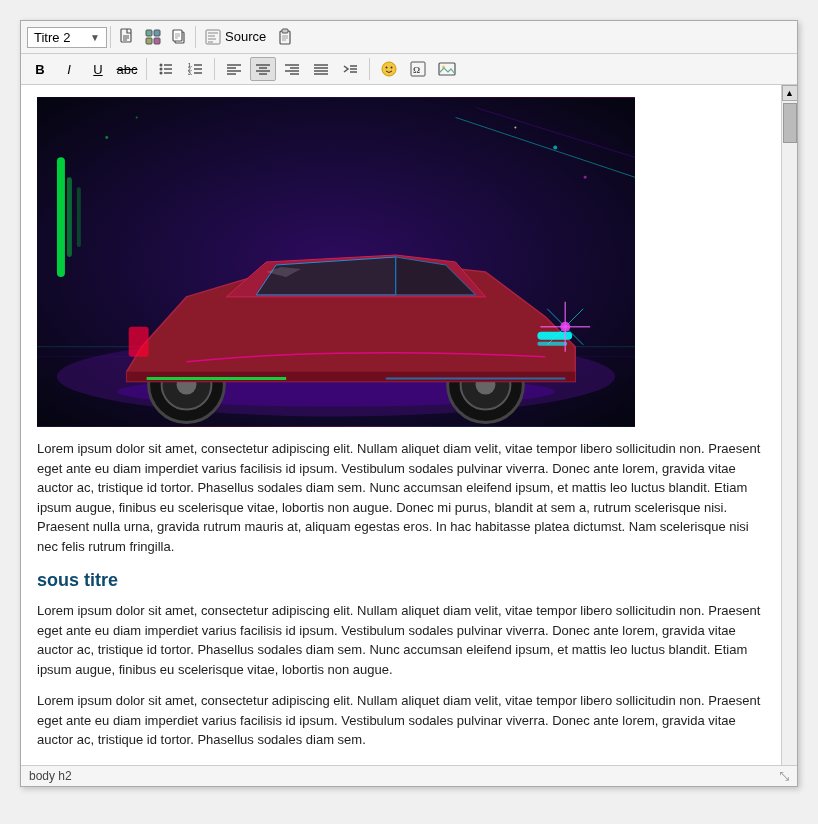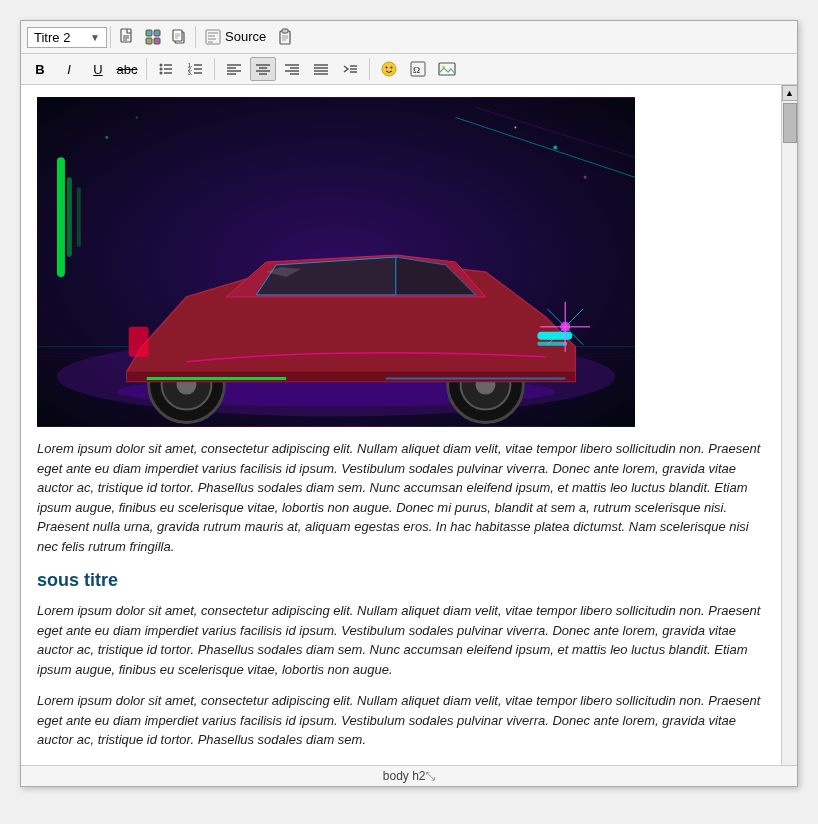--- a/index.html
+++ b/index.html
@@ -145,36 +145,35 @@
     }
     .car-svg {
       width: 100%;
       height: 100%;
     }
     .editor-paragraph {
       font-size: 13px;
       line-height: 1.5;
       margin-bottom: 12px;
       color: #222;
-      font-style: italic;
     }
     .editor-h2 {
       font-size: 18px;
       font-weight: bold;
       margin: 14px 0 10px 0;
       color: #0c4a6e;
     }
     .status-bar {
       border-top: 1px solid #ccc;
       background: #f5f5f5;
       padding: 3px 8px;
       font-size: 12px;
       color: #444;
       display: flex;
-      justify-content: center;
+      justify-content: space-between;
       align-items: center;
     }
     .resize-handle {
       font-size: 12px;
       color: #888;
     }
   </style>
 </head>
 <body>
 

